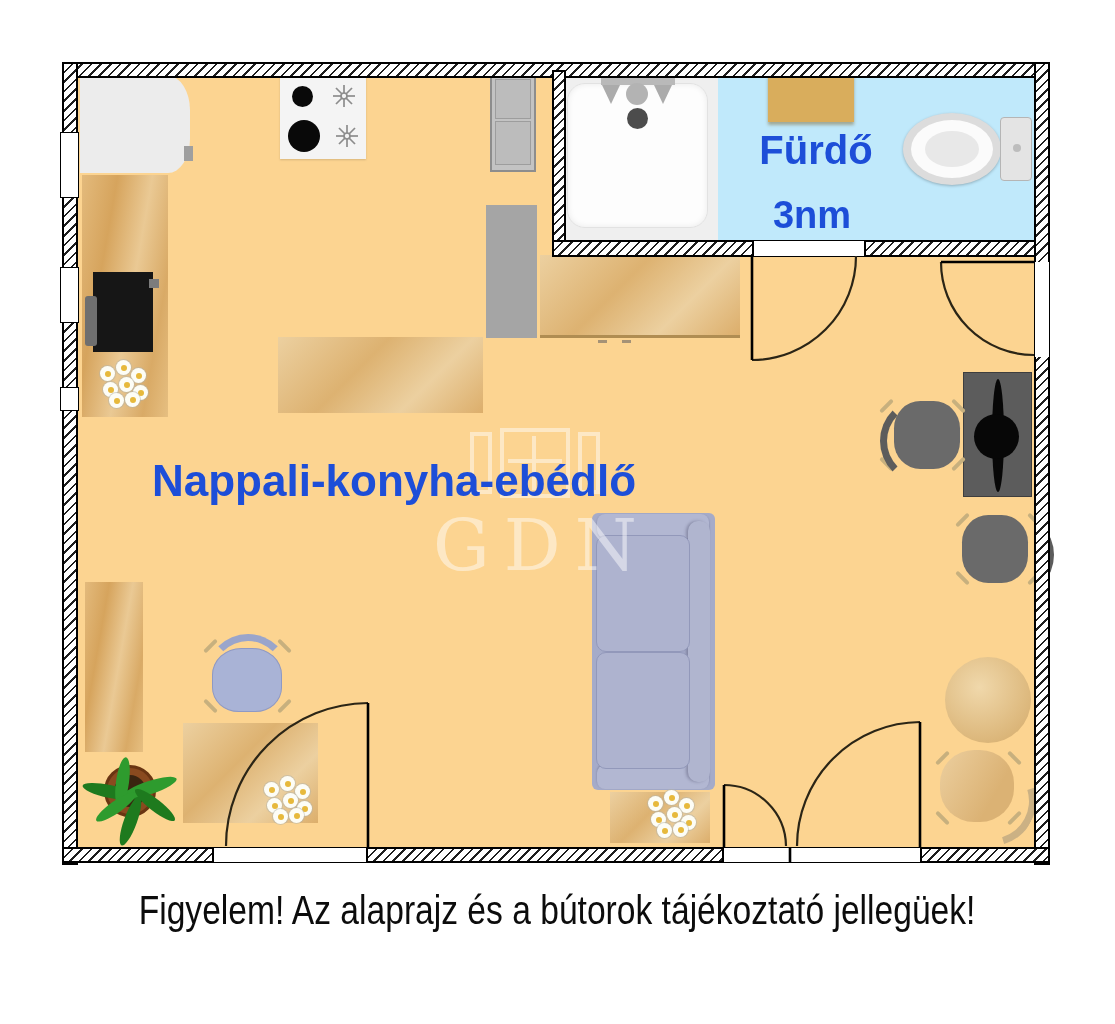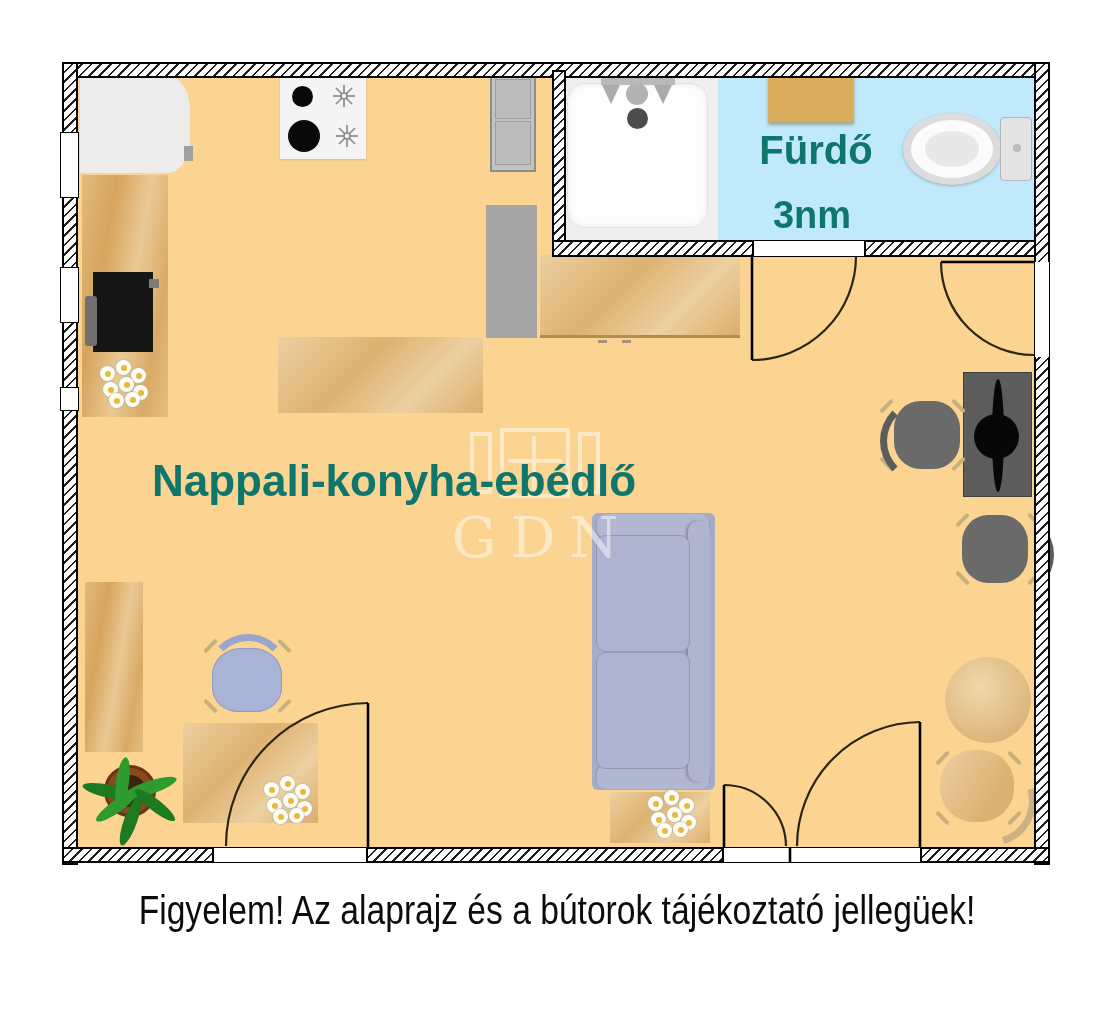--- a/index.html
+++ b/index.html
@@ -29,28 +29,28 @@
 
   .flowers{position:absolute;z-index:4;}
   .daisy{position:absolute;width:15px;height:15px;background:#fdfdf6;border-radius:50%;
          box-shadow:0 0 0 1px rgba(180,180,170,.55);}
   .daisy i{position:absolute;left:4.5px;top:4.5px;width:6px;height:6px;background:#e7b93c;border-radius:50%;}
 
   
   #overlay{position:absolute;left:0;top:0;z-index:7;pointer-events:none;}
 
   
-  .lbl{position:absolute;z-index:8;color:#0f766e;font-weight:bold;white-space:nowrap;
+  .lbl{position:absolute;z-index:8;color:#1d4ed8;font-weight:bold;white-space:nowrap;
        transform:translateX(-50%);text-align:center;}
 
   
   #watermark{position:absolute;left:432px;top:428px;width:270px;height:150px;z-index:4;opacity:.5;}
   .wmbox{position:absolute;box-sizing:border-box;border:4px solid rgba(255,255,255,.95);}
   #wm-text{position:absolute;left:0px;top:82px;width:220px;text-align:center;
-           font-family:"DejaVu Serif", serif;font-size:56px;letter-spacing:14px;
+           font-family:"DejaVu Serif", serif;font-size:71px;letter-spacing:14px;
            color:rgba(255,255,255,.95);line-height:1;}
 
   
   .cap{position:absolute;left:0;width:1115px;text-align:center;white-space:nowrap;z-index:9;color:#0c0c0c;}
   .cap > span{display:inline-block;transform-origin:center;}
   #cap1{top:888px;font-size:40px;}
   #cap1 > span{transform:scaleX(.84);}
   #cap2{top:936px;font-size:53px;font-weight:bold;}
   #cap2 > span{transform:scaleX(.88);}
 </style>

